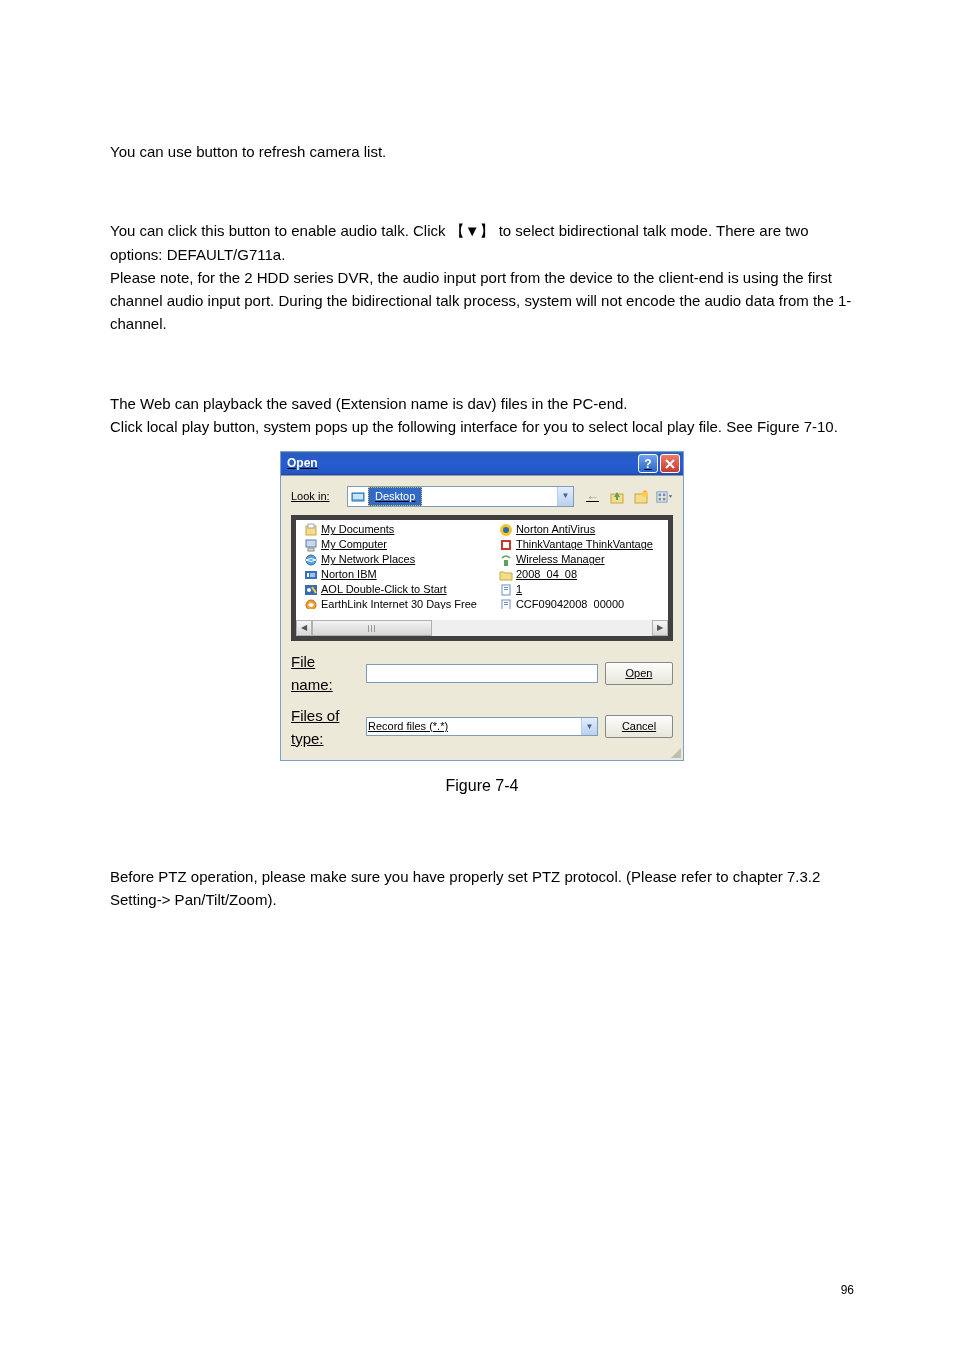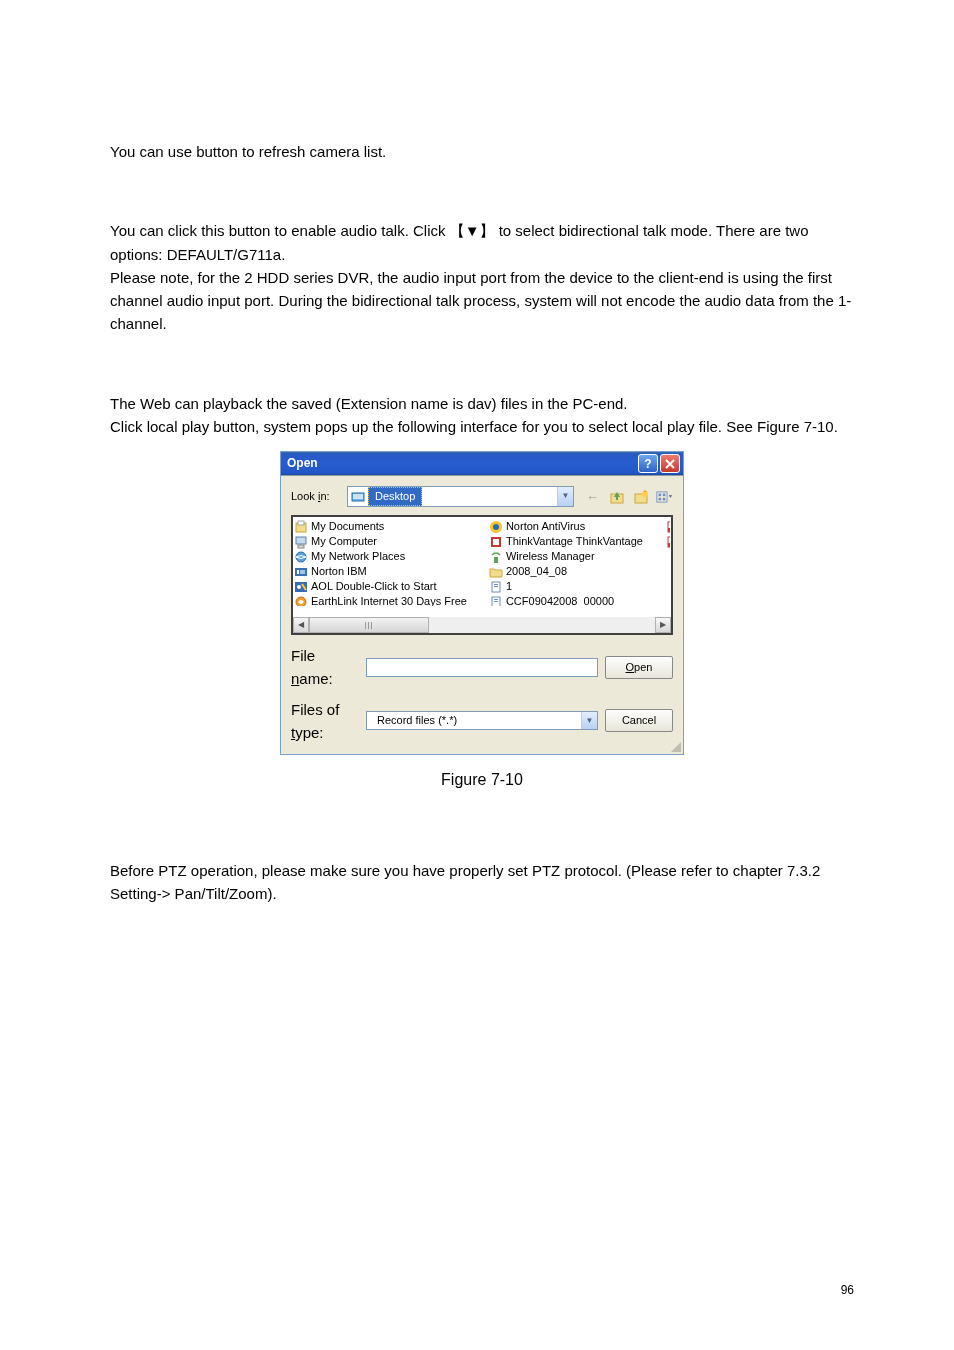--- a/index.html
+++ b/index.html
@@ -131,24 +131,24 @@
   .nav-icons .nicon {
     width: 17px;
     height: 17px;
     display: flex;
     align-items: center;
     justify-content: center;
     color: #666;
     font-size: 13px;
   }
   .file-pane {
-    border: 2px solid #404040;
+    border: 5px solid #404040;
     background: #fff;
     height: 110px;
-    padding: 3px 1px;
+    padding: 3px 8px;
     overflow: hidden;
     position: relative;
   }
   .file-cols {
     display: flex;
     gap: 22px;
     height: 86px;
     overflow: hidden;
     white-space: nowrap;
   }
@@ -238,21 +238,21 @@
     padding: 0 3px;
     box-sizing: border-box;
   }
   .brow .bselect {
     flex: 1;
     height: 19px;
     border: 1px solid #7f9db9;
     background: #fff;
     display: flex;
     align-items: center;
-    padding: 0 10px;
+    padding: 0 1px;
     position: relative;
     box-sizing: border-box;
     font-size: 11px;
   }
   .brow .bselect .sel-arrow {
     position: absolute;
     right: 0;
     top: 0;
     bottom: 0;
     width: 15px;
@@ -323,21 +323,21 @@
 
 <div class="gap"></div>
 <div class="gap"></div>
 
 <div>
   <p class="para">The Web can playback the saved (Extension name is dav) files in the PC-end.</p>
   <p class="para">Click local play button, system pops up the following interface for you to select local play file. See Figure 7-10.</p>
 </div>
 
 <div class="dialog-wrap">
-  <div class="dialog" style="position:relative;">
+  <div class="dialog" style="position:relative;text-decoration:underline;">
     <div class="titlebar">
       <span class="title-text">Open</span>
       <span class="tbtn help-btn">?</span>
       <span class="tbtn close-btn">
         <svg width="10" height="10" viewBox="0 0 10 10">
             <path d="M1 1 L9 9 M9 1 L1 9" stroke="#fff" stroke-width="2"></path>
           </svg>
       </span>
     </div>
     <div class="dlg-body">
@@ -541,21 +541,21 @@
             <span class="sel-arrow">▼</span>
           </div>
           <span class="bbtn">Cancel</span>
         </div>
       </div>
     </div>
     <div class="resize-grip"></div>
   </div>
 </div>
 
-<div class="caption">Figure 7-10</div>
+<div class="caption">Figure 7-4</div>
 
 <div class="gap"></div>
 
 <div>
   <p class="para">Before PTZ operation, please make sure you have properly set PTZ protocol. (Please refer to chapter 7.3.2 Setting-&gt; Pan/Tilt/Zoom).</p>
 </div>
 
 <div class="pagenum">96</div>
 
 </body></html>

